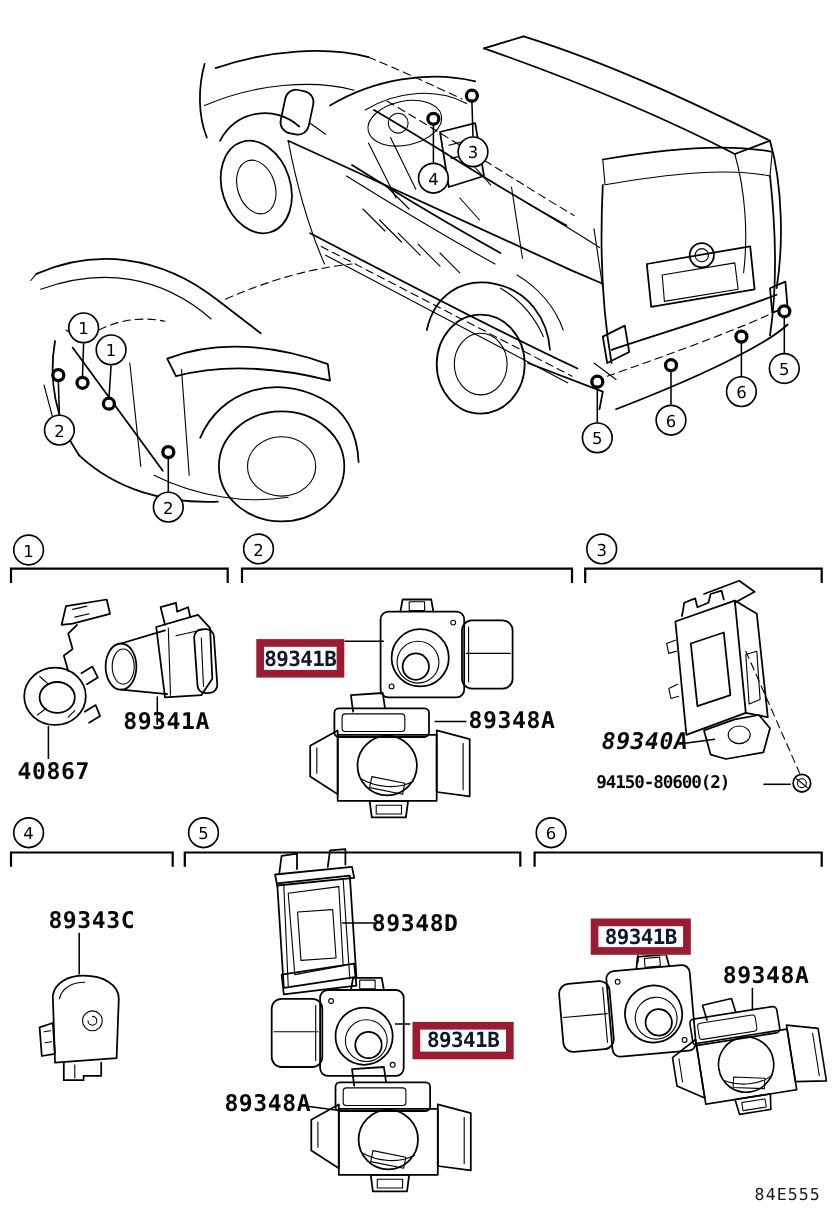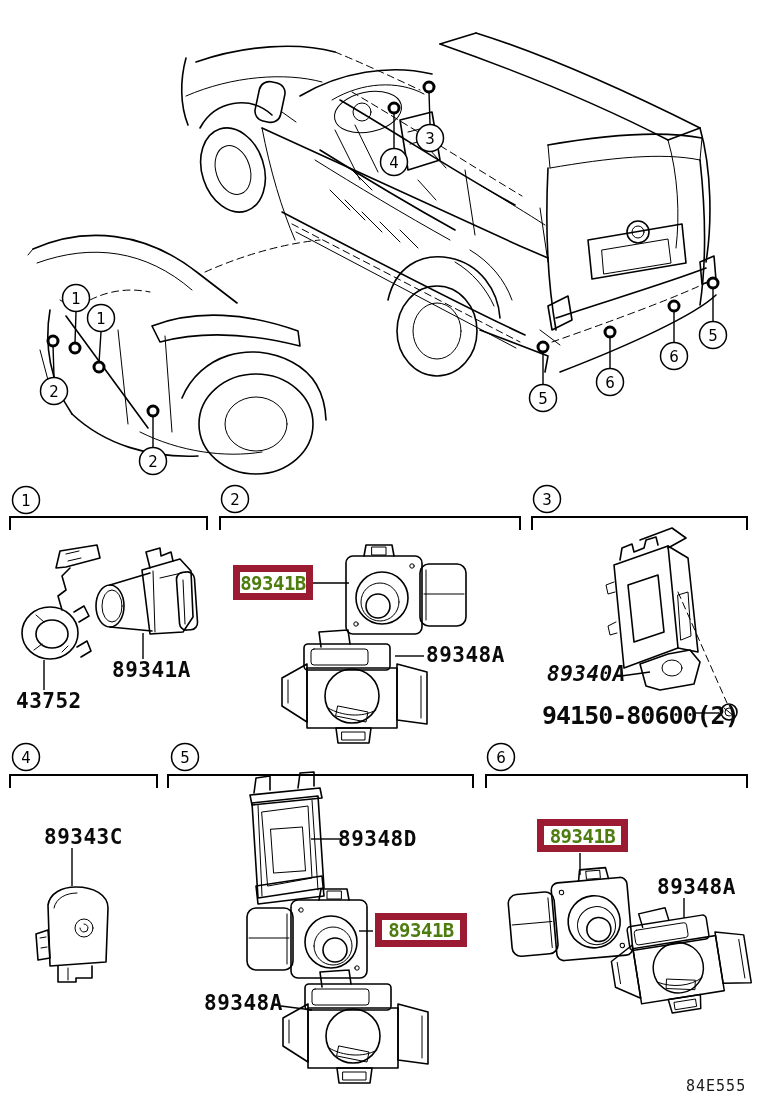--- a/index.html
+++ b/index.html
@@ -9,24 +9,24 @@
   .ln{fill:none;stroke:#000;stroke-width:1.6;stroke-linecap:round;stroke-linejoin:round;}
   .lnt{fill:none;stroke:#000;stroke-width:1;stroke-linecap:round;stroke-linejoin:round;}
   .dsh{stroke-dasharray:7 4.5;}
   .bracket{fill:none;stroke:#000;stroke-width:2;}
   .leader{fill:none;stroke:#000;stroke-width:1.4;}
   .co-circle{fill:#fff;stroke:#000;stroke-width:1.5;}
   .co-text{font:15px "DejaVu Sans",sans-serif;text-anchor:middle;fill:#000;}
   .dot{fill:#fff;stroke:#000;stroke-width:3;}
   .plabel{position:absolute;font:bold 21px "DejaVu Sans Mono",monospace;color:#0a0a0a;
           letter-spacing:0.5px;white-space:nowrap;line-height:1;}
-  .plabel.small{font-size:25px;letter-spacing:-1px;}
+  .plabel.small{font-size:16px;letter-spacing:-1px;}
   .hlbox{position:absolute;box-sizing:border-box;border:7px solid #9b1b33;background:#fff;
          display:flex;align-items:center;justify-content:center;
-         font:bold 19px "DejaVu Sans Mono",monospace;letter-spacing:-0.5px;color:#4d7c0f;}
+         font:bold 19px "DejaVu Sans Mono",monospace;letter-spacing:-0.5px;color:#0f172a;margin-top:16px;}
   .pagecode{position:absolute;font:15px "DejaVu Sans Mono",monospace;color:#1a1a1a;letter-spacing:1px;text-align:center;}
 </style>
 </head>
 <body>
 
 <div id="stage">
 
 <svg id="artwork" width="760" height="1112" viewBox="0 0 760 1112" xmlns="http://www.w3.org/2000/svg" xmlns:xlink="http://www.w3.org/1999/xlink">
 
   <defs>
@@ -294,22 +294,22 @@
     <path class="leader" d="M694,713 L719,713"></path>
     <path class="leader" d="M72,848 L72,886"></path>
     <path class="leader" d="M311,839 L341,839"></path>
     <path class="leader" d="M359,931 L373,931"></path>
     <path class="leader" d="M281,1006 L312,1010"></path>
     <path class="leader" d="M580,853 L580,875"></path>
     <path class="leader" d="M684,898 L684,918"></path>
   </g>
 </svg>
 
-<div class="plabel" style="left:16px;top:691px;">43752</div>
-<div class="plabel" style="left:112px;top:660px;">89341A</div>
+<div class="plabel" style="left:16px;top:691px;">40867</div>
+<div class="plabel" style="left:112px;top:646px;">89341A</div>
 <div class="hlbox" style="left:233px;top:565px;width:80px;height:35px;">89341B</div>
 <div class="plabel" style="left:426px;top:645px;">89348A</div>
 <div class="plabel" style="left:547px;top:664px;font-style:italic;">89340A</div>
 <div class="plabel small" style="left:542px;top:703px;">94150-80600(2)</div>
 <div class="plabel" style="left:44px;top:827px;">89343C</div>
 <div class="plabel" style="left:338px;top:829px;">89348D</div>
 <div class="hlbox" style="left:375px;top:913px;width:92px;height:34px;">89341B</div>
 <div class="plabel" style="left:204px;top:993px;">89348A</div>
 <div class="hlbox" style="left:537px;top:819px;width:91px;height:33px;">89341B</div>
 <div class="plabel" style="left:657px;top:877px;">89348A</div>

